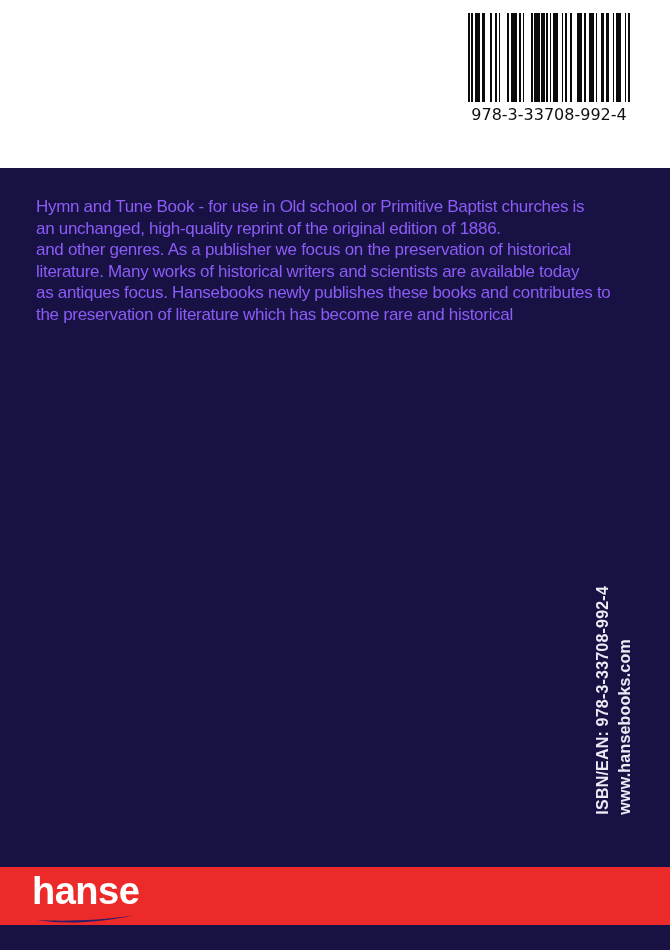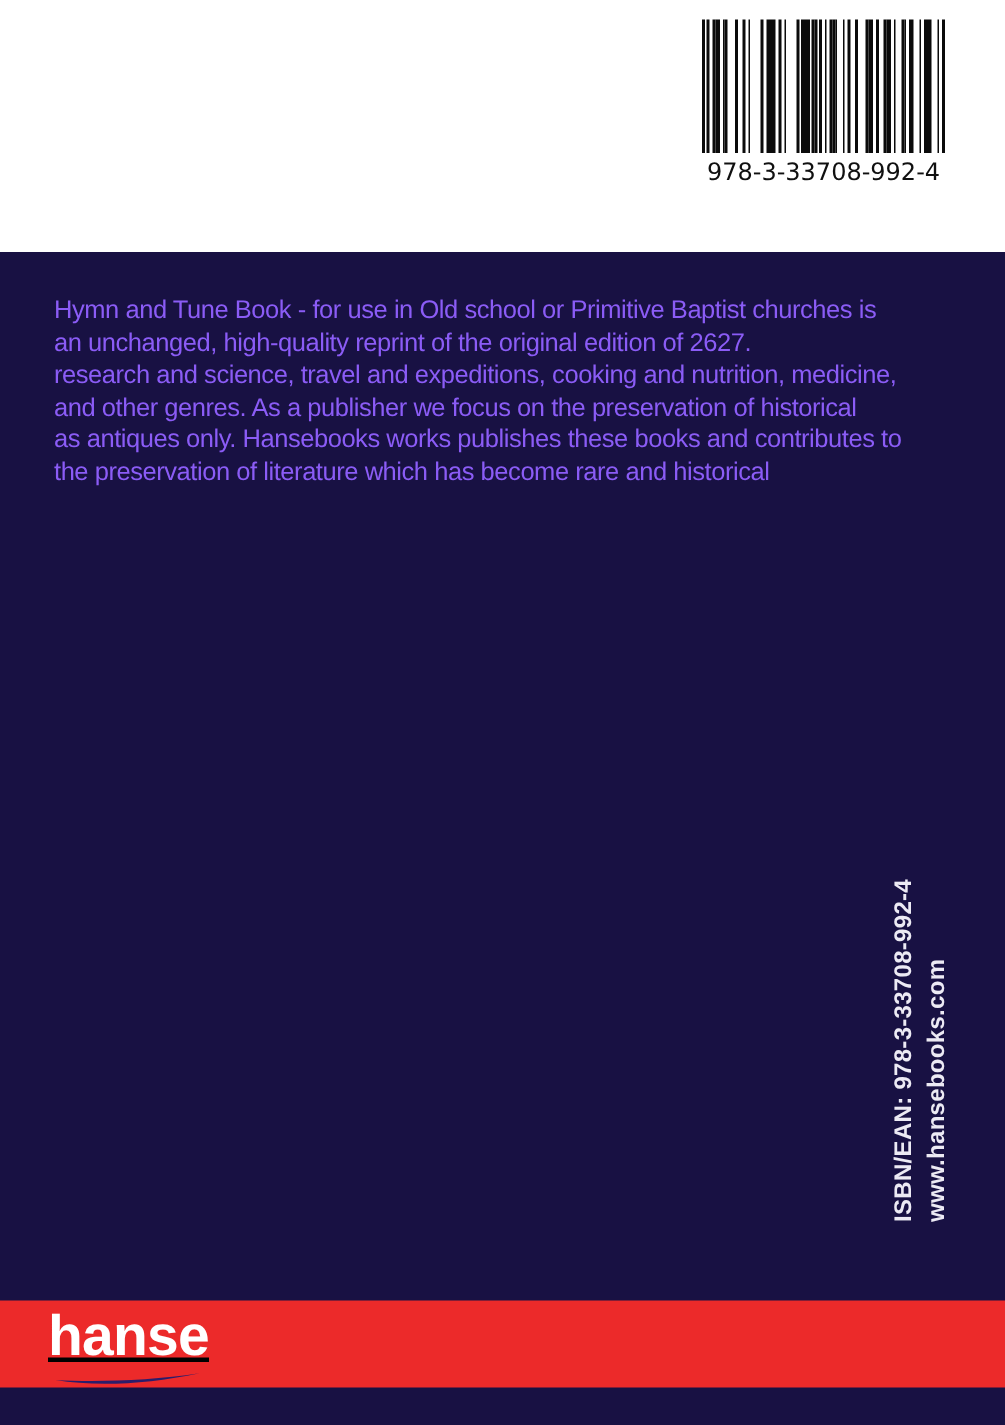--- a/index.html
+++ b/index.html
@@ -44,21 +44,21 @@
     writing-mode: vertical-rl; transform: rotate(180deg);
     font-size: 16px; line-height: 22px; letter-spacing: 0.2px;
     font-weight: 600; color: #eceaf4; white-space: nowrap;
   }
 
   
   .footer {
     position: absolute; left: 0; top: 867px; width: 670px; height: 58px;
     background: #ec2a2a;
   }
-  .logo { position: absolute; left: 32px; top: 4px; width: 120px; height: 54px; text-decoration: underline; }
+  .logo { position: absolute; left: 32px; top: 4px; width: 120px; height: 54px; }
   .logo-text {
     font-size: 38px; font-weight: bold; letter-spacing: -0.5px;
     color: #ffffff; line-height: 40px;
   }
   .swoosh { position: absolute; left: 4px; top: 41px; }
 </style>
 </head>
 <body>
 
 <div class="cover">
@@ -161,24 +161,24 @@
           <span class="bar on"></span>
           <span class="bar"></span>
           <span class="bar on"></span>
         </div>
       <div class="barcode-number">978-3-33708-992-4</div>
     </div>
   </div>
 
   <div class="description">
     <div class="line">Hymn and Tune Book - for use in Old school or Primitive Baptist churches is</div>
-    <div class="line">an unchanged, high-quality reprint of the original edition of 2627.</div>
-    <div class="line">research and science, travel and expeditions, cooking and nutrition, medicine,</div>
+    <div class="line">an unchanged, high-quality reprint of the original edition of 1886.</div>
     <div class="line">and other genres. As a publisher we focus on the preservation of historical</div>
-    <div class="line">as antiques only. Hansebooks works publishes these books and contributes to</div>
+    <div class="line">literature. Many works of historical writers and scientists are available today</div>
+    <div class="line">as antiques focus. Hansebooks newly publishes these books and contributes to</div>
     <div class="line">the preservation of literature which has become rare and historical</div>
   </div>
 
   <div class="side-text">
     <div>ISBN/EAN: 978-3-33708-992-4</div>
     <div>www.hansebooks.com</div>
   </div>
 
   <div class="footer">
     <div class="logo">

